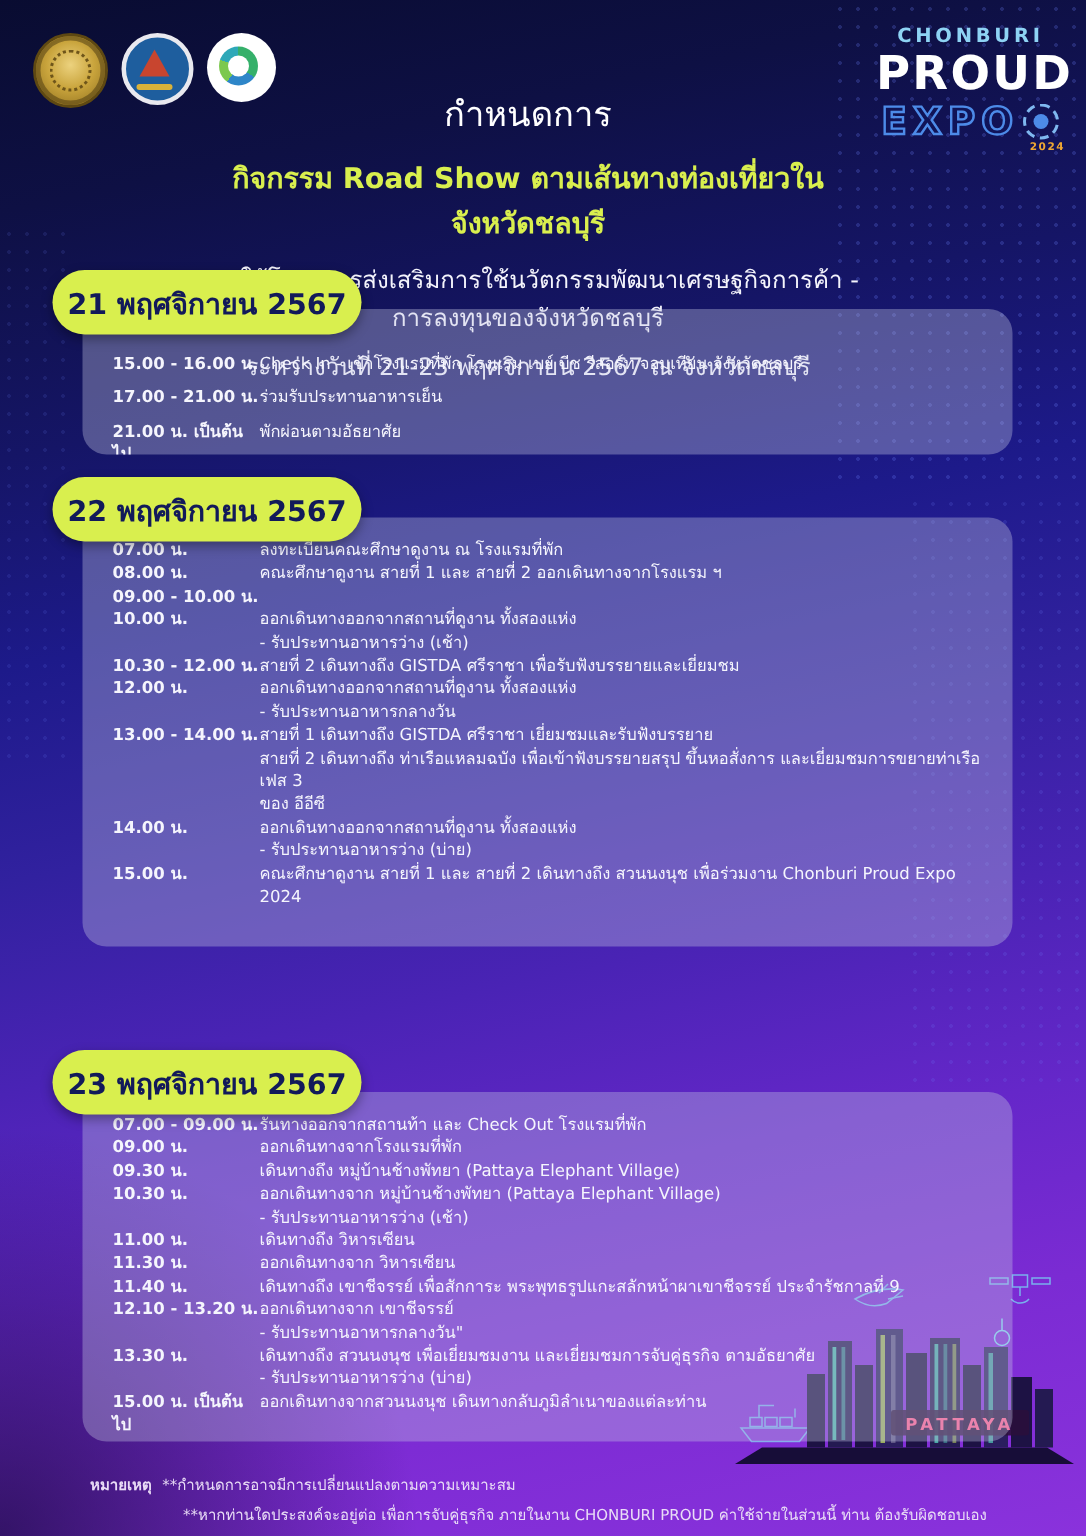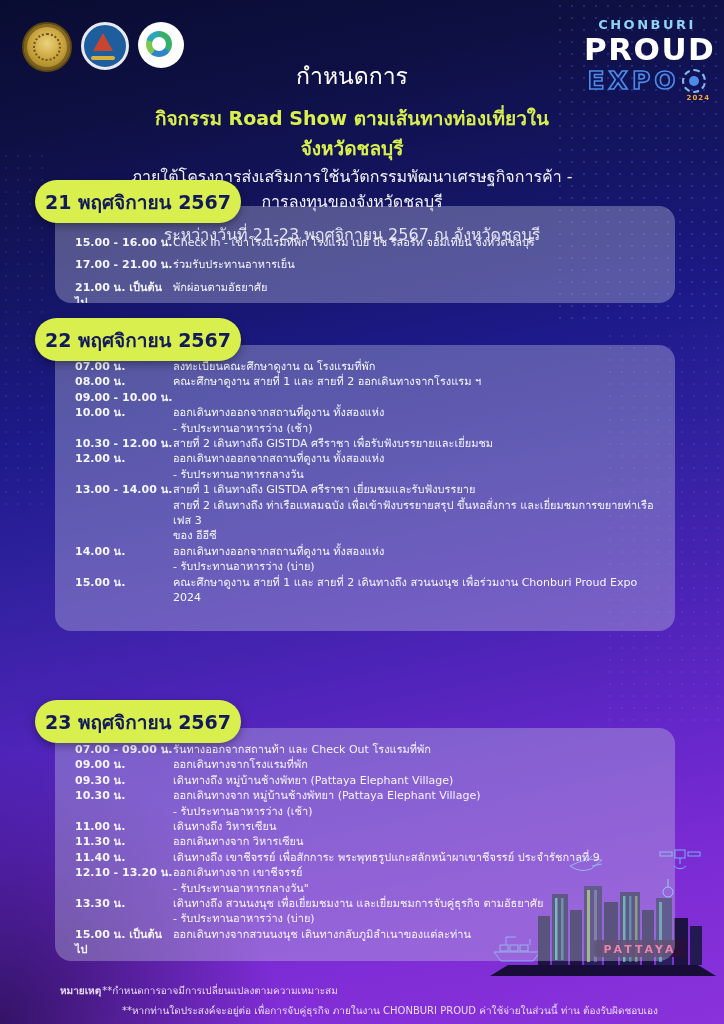--- a/index.html
+++ b/index.html
@@ -46,21 +46,21 @@
   .expo .l3{display:flex;align-items:center;justify-content:center;gap:3px;margin-top:3px;}
   .expo .l3 .word{font-size:25px;font-weight:900;letter-spacing:4px;
     color:rgba(18,34,110,.18);-webkit-text-stroke:1.6px #4d8be8;}
   .expo .sun{width:20px;height:20px;border-radius:50%;border:2px dashed #7fb8f0;position:relative;flex:none;}
   .expo .sun::after{content:"";position:absolute;inset:5px;border-radius:50%;background:#4d8be8;}
   .expo .yr{font-size:7px;font-weight:bold;color:#f0a832;text-align:right;margin-top:2px;letter-spacing:1px;}
 
   
   .titles{position:absolute;top:58px;left:130px;right:150px;text-align:center;}
   .t-main{font-size:23px;font-weight:normal;margin:0 0 9px;}
-  .t-sub{font-size:19px;font-weight:bold;color:var(--accent,#d9ef4e);margin:0 0 1px;}
+  .t-sub{font-size:19px;font-weight:bold;color:var(--accent,#d9ef4e);margin:0 0 11px;}
   .t-l3{font-size:16px;font-weight:500;margin:0 0 8px;color:#f4f4fc;}
   .t-l4{font-size:16px;font-weight:500;margin:0;color:#f4f4fc;text-align:center;}
 
   
   .pill{position:absolute;left:35px;width:206px;height:43px;border-radius:24px;
     background:var(--accent,#d9ef4e);color:#121a5a;font-weight:bold;font-size:19px;
     display:flex;align-items:center;justify-content:center;z-index:3;
     box-shadow:0 3px 8px rgba(0,0,0,.35);}
   .pill1{top:180px;} .pill2{top:318px;} .pill3{top:700px;}
   .panel{position:absolute;left:55px;width:620px;border-radius:16px;
@@ -69,21 +69,21 @@
   .panel2{top:345px;height:286px;padding:14px 12px 8px 20px;}
   .panel3{top:728px;height:233px;padding:14px 12px 0 20px;}
   .row{display:flex;align-items:flex-start;}
   .panel1 .row{margin-bottom:7px;}
   .time{width:98px;flex:none;font-size:11px;font-weight:600;line-height:15.4px;color:#f5f5fd;}
   .desc{flex:1;min-width:0;}
   .line{font-size:11px;font-weight:500;line-height:15.4px;color:#f5f5fd;}
 
   
   .footer{position:absolute;left:60px;top:984px;font-size:10px;color:#e9dcf6;line-height:1.3;}
-  .note1{display:flex;gap:1px;}
+  .note1{display:flex;gap:7px;}
   .note1 .lbl{font-weight:bold;flex:none;}
   .note2{margin:7px 0 0 62px;}
 
   
   .skyline{position:absolute;right:0;bottom:36px;width:242px;height:152px;pointer-events:none;}
 </style>
 </head>
 <body>
 
 <div class="poster">

